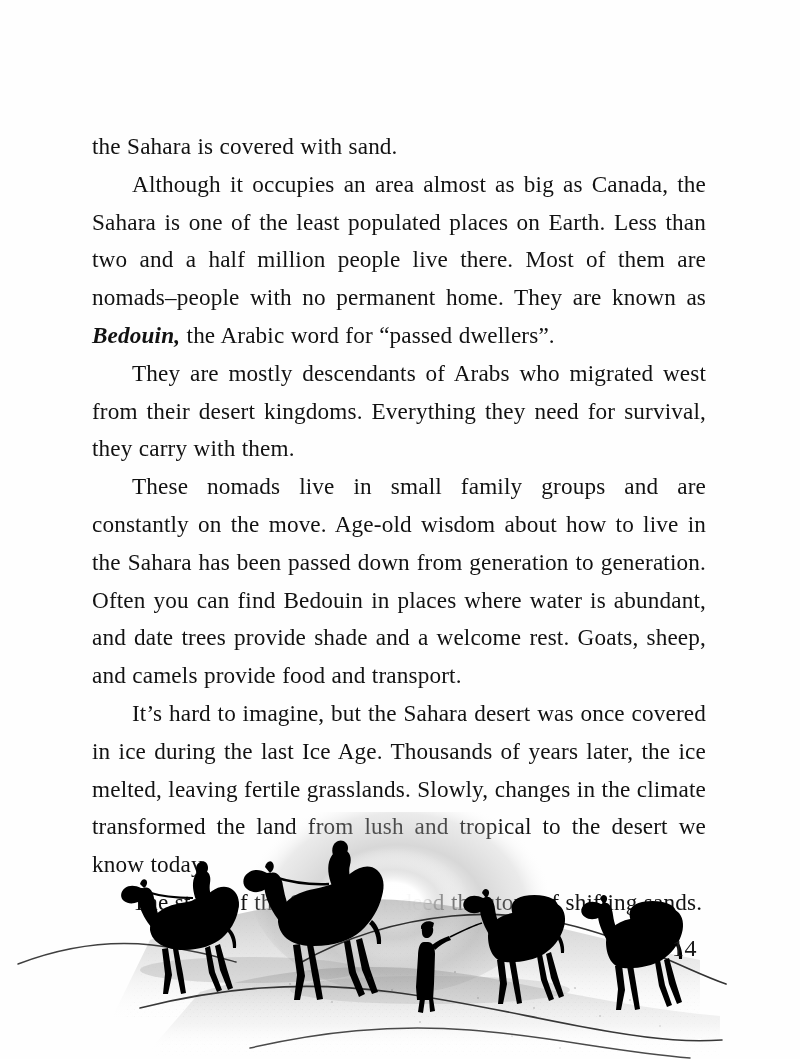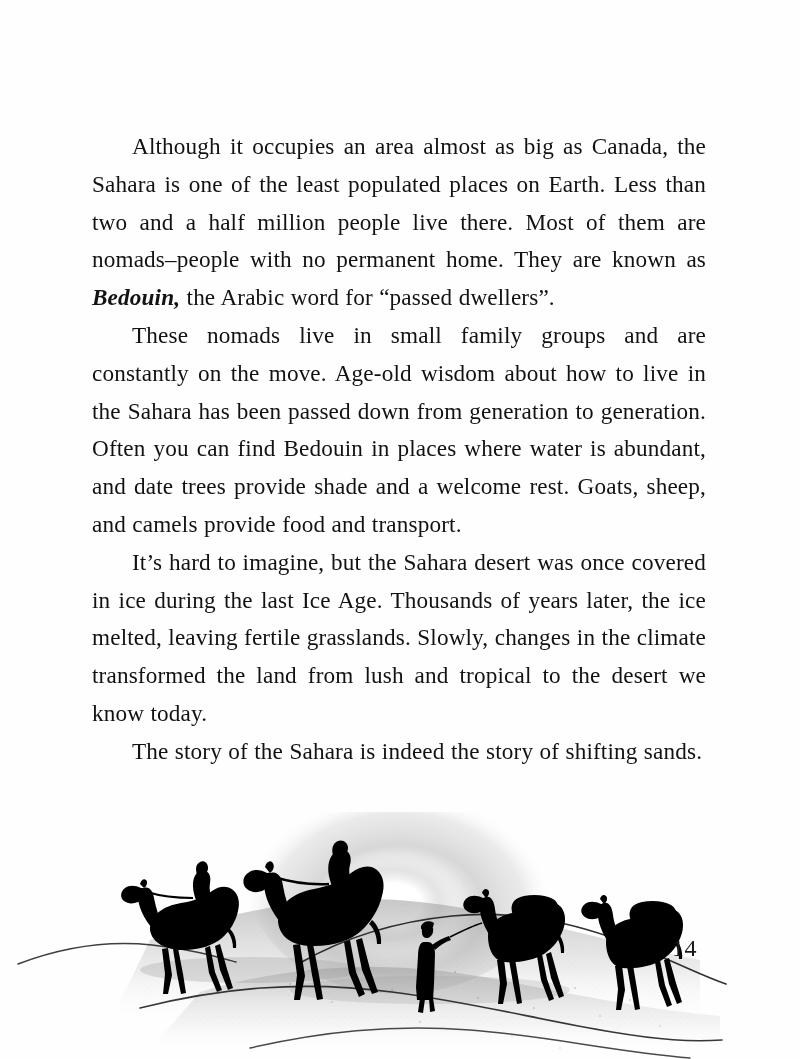--- a/index.html
+++ b/index.html
@@ -66,25 +66,31 @@
     letter-spacing: 0.5px;
   }
 </style>
 </head>
 <body>
 
 <div class="page">
 
   <div class="textblock">
 
+    <p class="para cont">
+      <span>the Sahara is covered with sand.</span>
+    </p>
 
     <p class="para indent">
       <span>Although it occupies an area almost as big as Canada, the Sahara is one of the least populated places on Earth. Less than two and a half million people live there. Most of them are nomads–people with no permanent home. They are known as </span><em>Bedouin,</em><span> the Arabic word for “passed dwellers”.</span>
     </p>
 
+    <p class="para indent">
+      <span>They are mostly descendants of Arabs who migrated west from their desert kingdoms. Everything they need for survival, they carry with them.</span>
+    </p>
 
     <p class="para indent">
       <span>These nomads live in small family groups and are constantly on the move. Age-old wisdom about how to live in the Sahara has been passed down from generation to generation. Often you can find Bedouin in places where water is abundant, and date trees provide shade and a welcome rest. Goats, sheep, and camels provide food and transport.</span>
     </p>
 
     <p class="para indent">
       <span>It’s hard to imagine, but the Sahara desert was once covered in ice during the last Ice Age. Thousands of years later, the ice melted, leaving fertile grasslands. Slowly, changes in the climate transformed the land from lush and tropical to the desert we know today.</span>
     </p>
 
     <p class="para indent">

